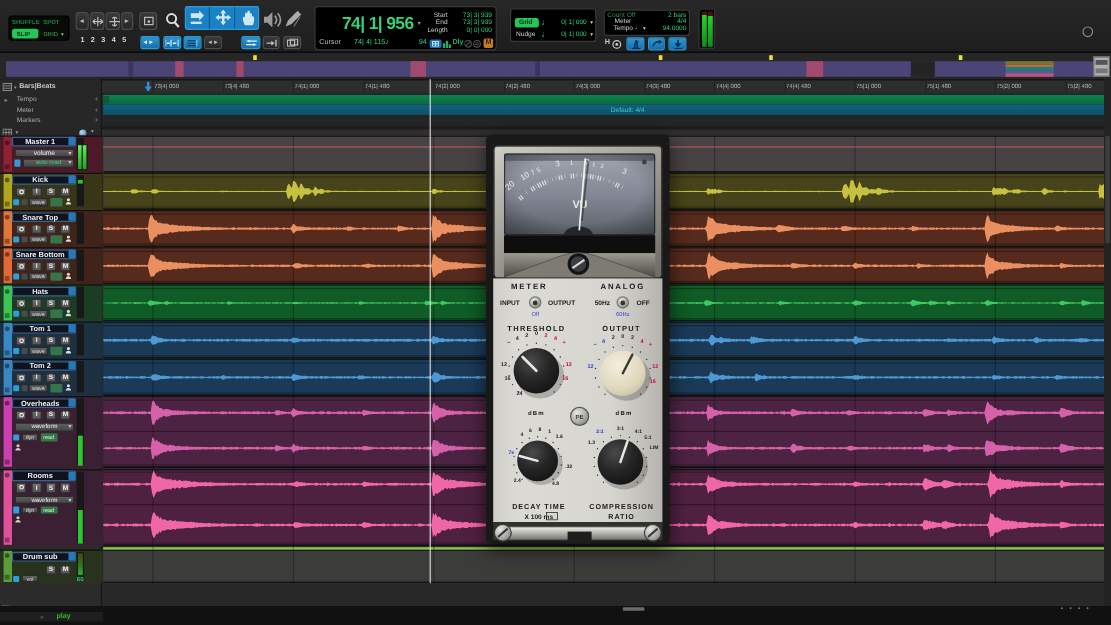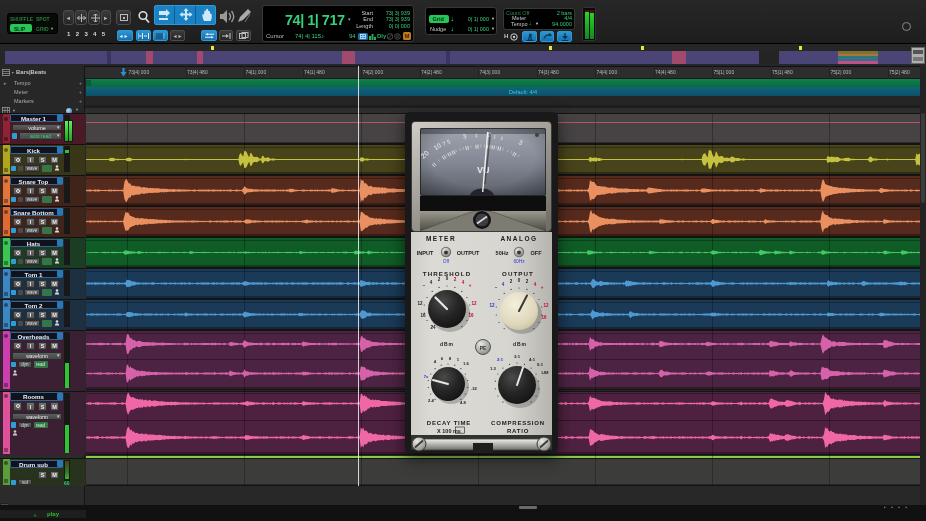--- a/index.html
+++ b/index.html
@@ -87,21 +87,21 @@
       <path d="M0,3 h5" stroke="#bbb" stroke-width="1.1"></path>
       <path d="M4,1 l3,2 -3,2 z" fill="#bbb"></path>
       <path d="M8,0 v6" stroke="#bbb" stroke-width="1.2"></path>
     </svg>
 <div class="abs" style="left:236px;top:30px;width:15px;height:11px;background:linear-gradient(#3a3a3a,#262626);border:1px solid #4c4c4c;border-radius:2px"></div>
 <svg class="abs" style="left:239px;top:32px" width="10" height="7">
       <rect x="0.5" y="1.5" width="6" height="5" fill="none" stroke="#bbb" stroke-width="1"></rect>
       <rect x="3" y="0.5" width="6" height="5" fill="none" stroke="#bbb" stroke-width="1"></rect>
     </svg>
 <div class="abs" style="left:262px;top:5px;width:152px;height:37px;background:#000;border:1px solid #383838;border-radius:3px"></div>
-<div class="t" style="left:285px;top:11.5px;font-size:14.5px;font-weight:bold;color:#35d07c;letter-spacing:-0.5px">74| 1| 717</div>
+<div class="t" style="left:285px;top:11.5px;font-size:14.5px;font-weight:bold;color:#35d07c;letter-spacing:-0.5px">74| 1| 956</div>
 <div class="t" style="left:347px;top:17px;font-size:4.5px;color:#999">▼</div>
 <div class="t" style="left:352px;top:10px;width:21px;text-align:right;font-size:5.5px;color:#ccc">Start</div>
 <div class="t" style="left:378px;top:10px;width:32px;text-align:right;font-size:5.5px;color:#35d07c">73| 3| 939</div>
 <div class="t" style="left:352px;top:15.5px;width:21px;text-align:right;font-size:5.5px;color:#ccc">End</div>
 <div class="t" style="left:378px;top:15.5px;width:32px;text-align:right;font-size:5.5px;color:#35d07c">73| 3| 939</div>
 <div class="t" style="left:352px;top:22.5px;width:21px;text-align:right;font-size:5.5px;color:#ccc">Length</div>
 <div class="t" style="left:378px;top:22.5px;width:32px;text-align:right;font-size:5.5px;color:#35d07c">0| 0| 000</div>
 <div class="t" style="left:266px;top:33px;font-size:6px;color:#bbb">Cursor</div>
 <div class="t" style="left:295px;top:33px;font-size:6px;color:#35d07c">74| 4| 115</div>
 <div class="t" style="left:321px;top:32.5px;font-size:6px;color:#35d07c">♪</div>

